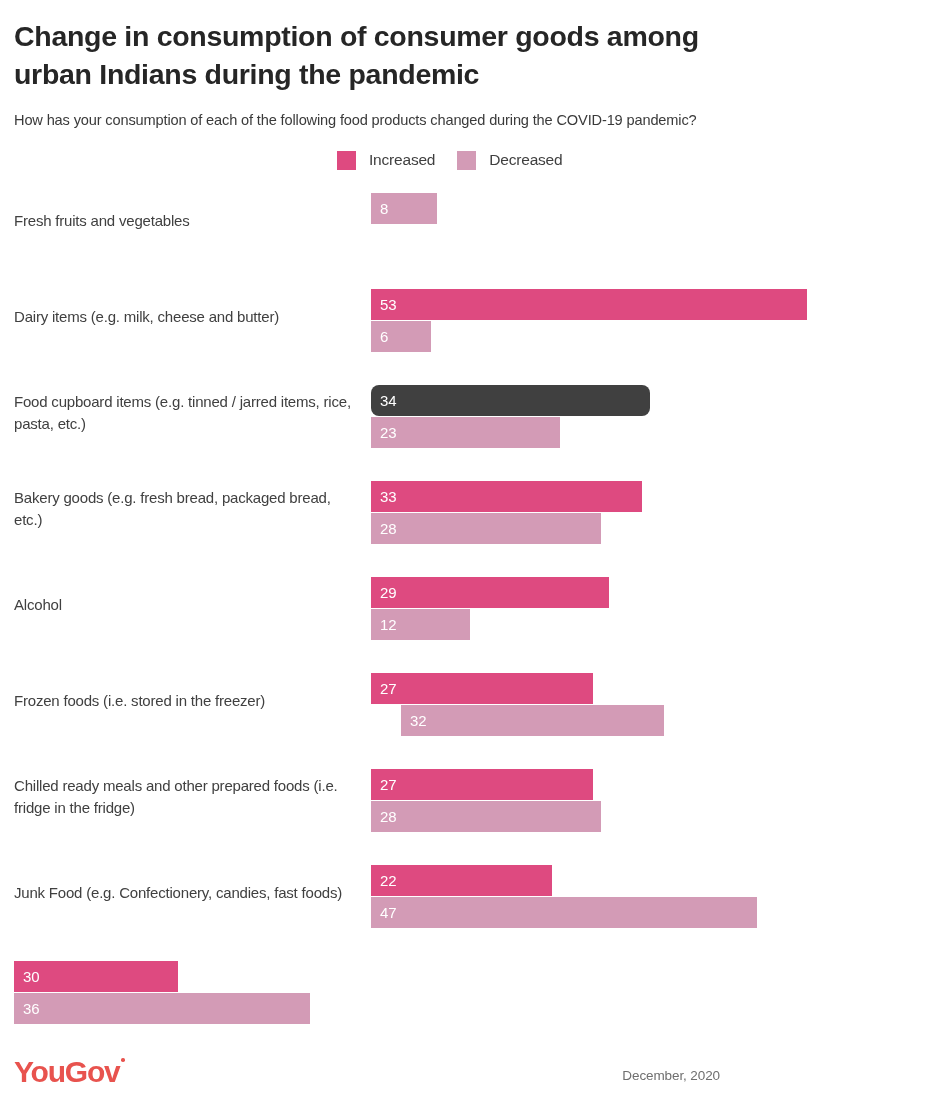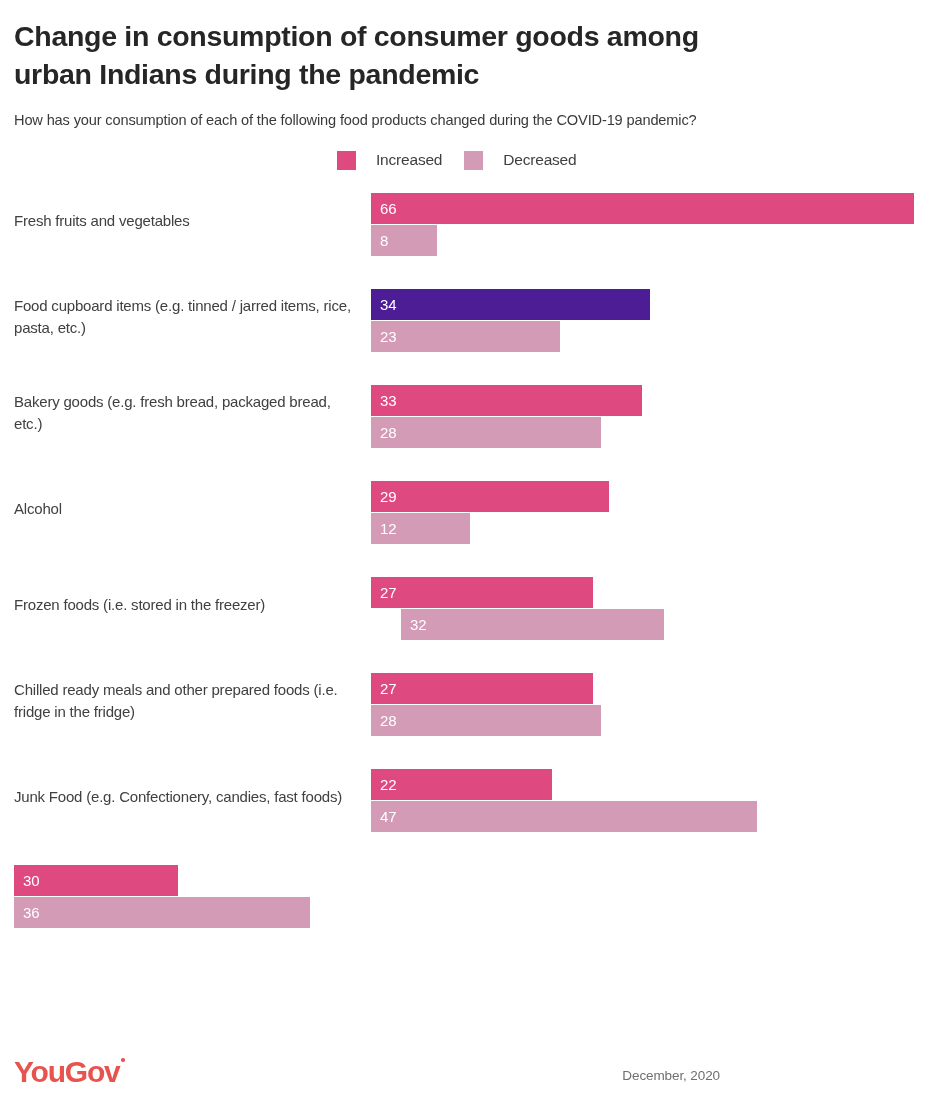--- a/index.html
+++ b/index.html
@@ -48,21 +48,21 @@
     display: flex;
     align-items: center;
     justify-content: flex-start;
     padding-left: 323px;
     padding-top: 21px;
     gap: 22px;
   }
   .legend-item {
     display: flex;
     align-items: center;
-    gap: 20px;
+    gap: 13px;
   }
   .legend-swatch {
     width: 19px;
     height: 19px;
     display: block;
   }
   .legend-label {
     font-size: 15.5px;
     color: #3f3f3f;
     letter-spacing: -0.2px;
@@ -171,36 +171,46 @@
         <span class="legend-swatch" style="background: rgb(211, 155, 182);"></span>
         <span class="legend-label">Decreased</span>
       </div>
     </div>
 
   <div class="chart" id="chart">
       <div class="row">
         <div class="row-label">Fresh fruits and vegetables</div>
         <div class="bars">
           <div class="bar">
-            <div class="bar-fill" style="background: rgb(222, 74, 128); width: 542.52px;">
-              <span class="bar-value">66</span>
-            </div>
-          </div>
-          <div class="bar">
             <div class="bar-fill" style="background: rgb(211, 155, 182); width: 65.76px;">
               <span class="bar-value">8</span>
             </div>
           </div>
         </div>
       </div>
       <div class="row">
+        <div class="row-label">Dairy items (e.g. milk, cheese and butter)</div>
+        <div class="bars">
+          <div class="bar">
+            <div class="bar-fill" style="background: rgb(222, 74, 128); width: 435.66px;">
+              <span class="bar-value">53</span>
+            </div>
+          </div>
+          <div class="bar">
+            <div class="bar-fill" style="background: rgb(211, 155, 182); width: 60px;">
+              <span class="bar-value">6</span>
+            </div>
+          </div>
+        </div>
+      </div>
+      <div class="row">
         <div class="row-label">Food cupboard items (e.g. tinned / jarred items, rice, pasta, etc.)</div>
         <div class="bars">
           <div class="bar">
-            <div class="bar-fill" style="background: #4c1d95; width: 279.48px;">
+            <div class="bar-fill" style="background: #404040; width: 279.48px; border-radius: 8px;">
               <span class="bar-value">34</span>
             </div>
           </div>
           <div class="bar">
             <div class="bar-fill" style="background: rgb(211, 155, 182); width: 189.06px;">
               <span class="bar-value">23</span>
             </div>
           </div>
         </div>
       </div>

